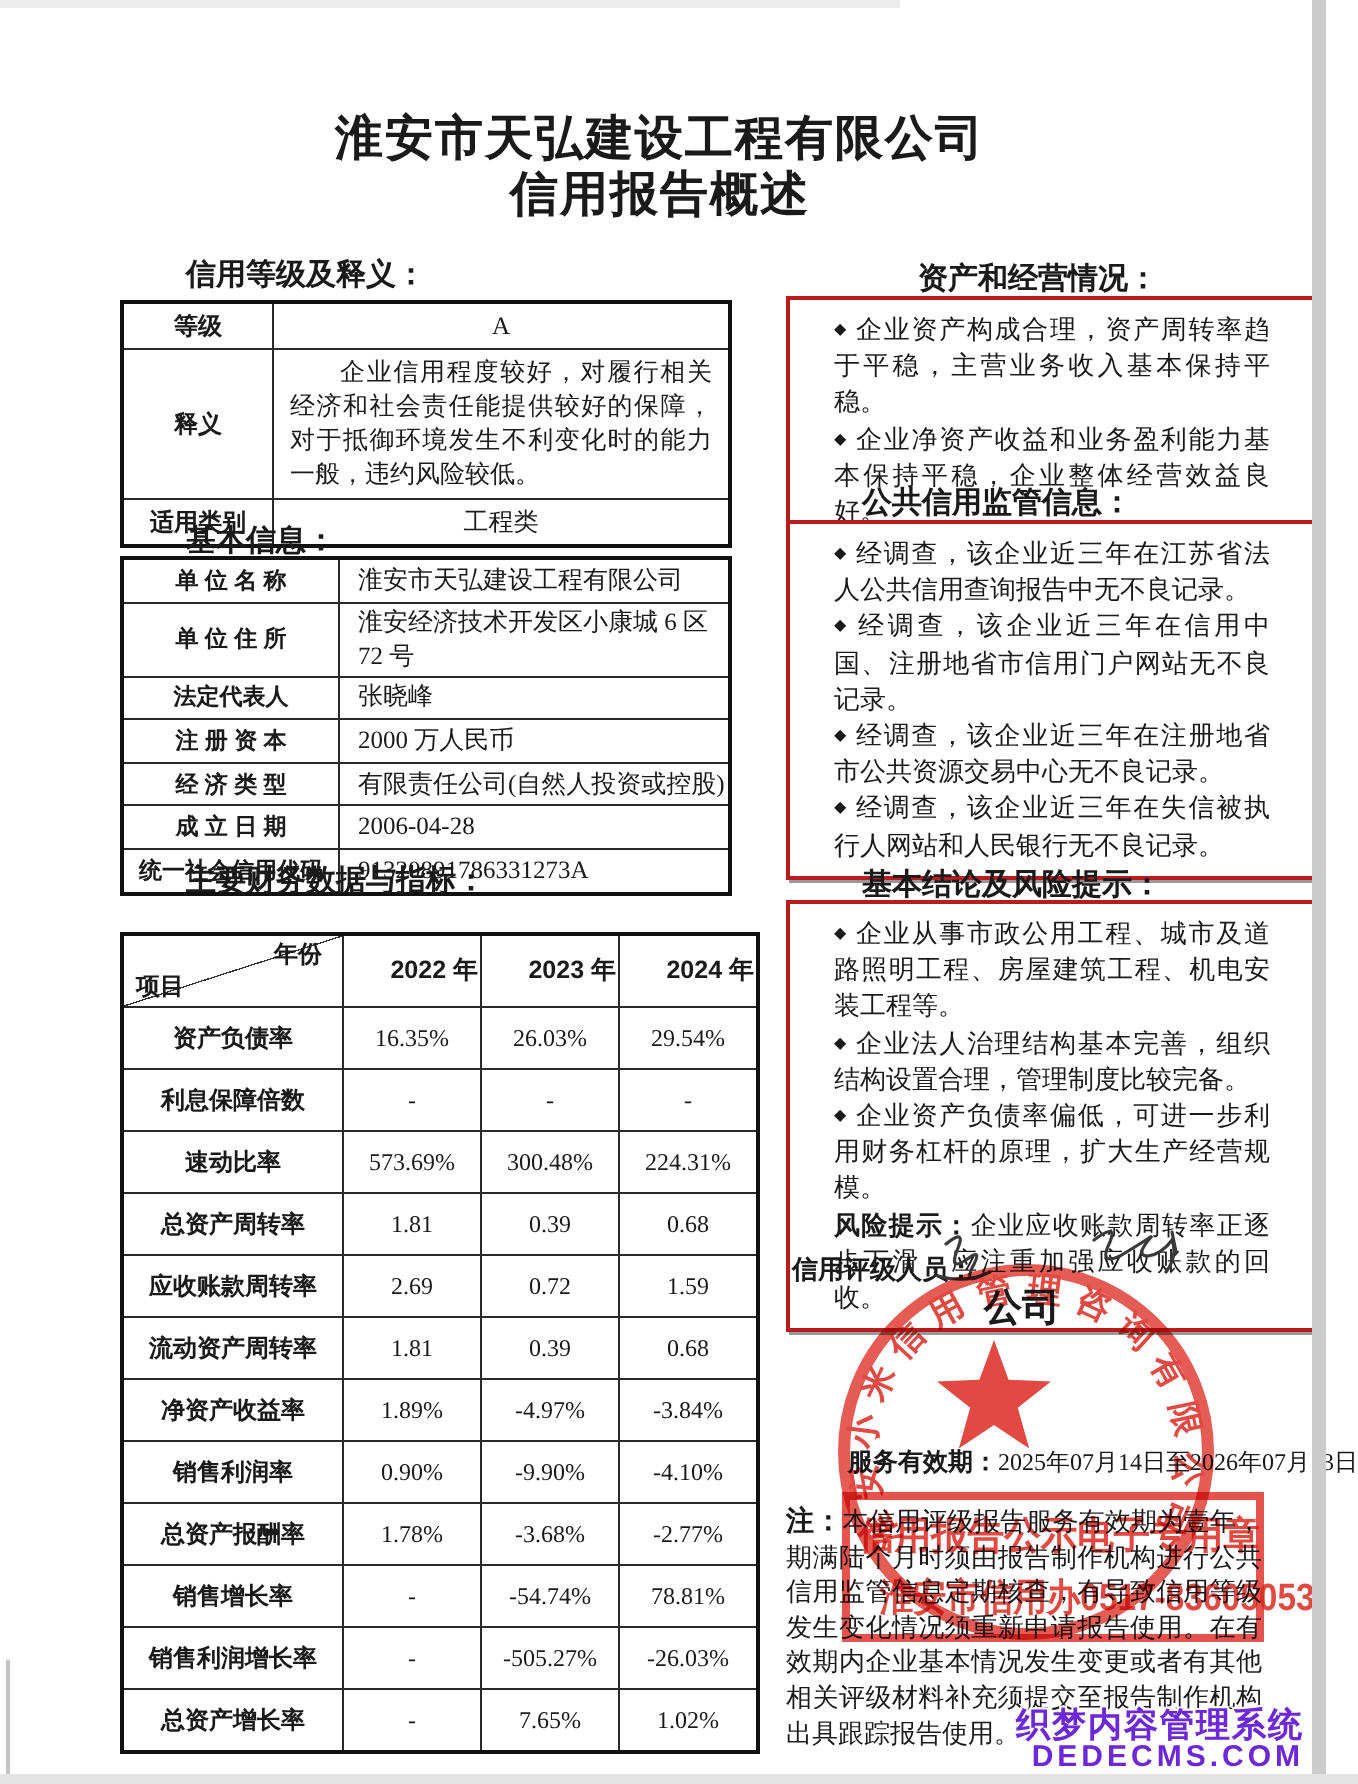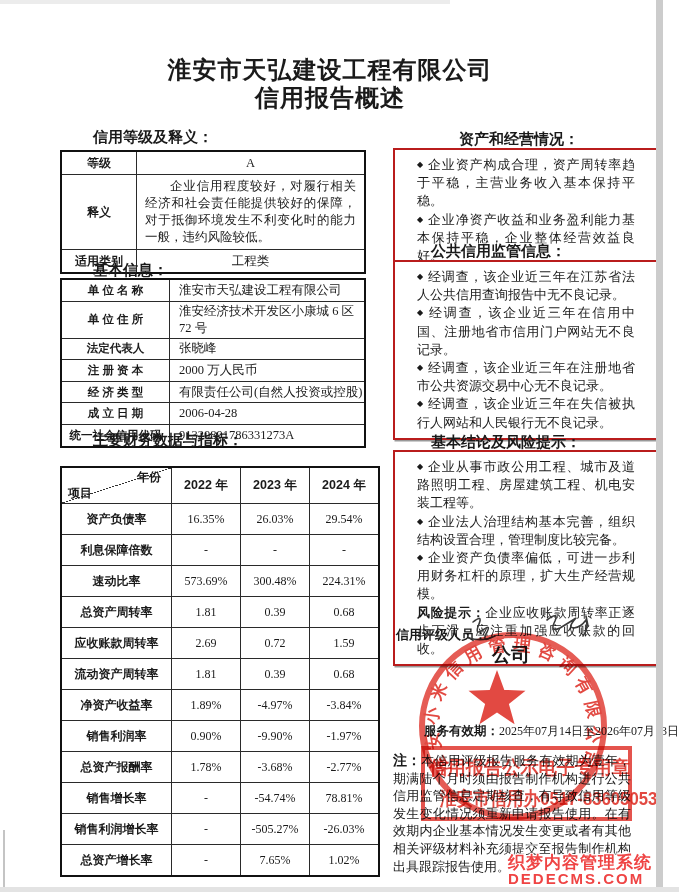--- a/index.html
+++ b/index.html
@@ -27,21 +27,21 @@
   .t1 tr.short td{height:20px;}
   
   .t2{left:60px;top:278px;width:306px;}
   .t2 td{height:18.6px;}
   .t2 .lbl{width:105px;font-size:11.5px;}
   .t2 .val{padding-left:9px;font-size:12.5px;}
   
   .t3{left:60px;top:466px;width:306px;}
   .t3 td{height:28px;text-align:center;font-size:12px;}
   .t3 .lbl{font-size:12px;}
-  .t3 .yr{font-family:"Liberation Sans","DejaVu Sans",sans-serif;font-weight:bold;font-size:12.5px;}
+  .t3 .yr{font-family:"Liberation Sans","DejaVu Sans",sans-serif;font-weight:bold;font-size:12.5px;text-align:right;}
   .t3 .diag{position:relative;height:33px;width:107px;
       background-image:linear-gradient(to bottom right,transparent 49.5%,#333 49.5%,#333 50.5%,transparent 50.5%);}
   .diag .corner-top{position:absolute;top:1px;right:10px;font-family:"Liberation Sans","DejaVu Sans",sans-serif;font-weight:bold;font-size:12px;}
   .diag .corner-bottom{position:absolute;bottom:1px;left:6px;font-family:"Liberation Sans","DejaVu Sans",sans-serif;font-weight:bold;font-size:12px;}
   
   .rbox{position:absolute;left:393px;width:218px;border:2px solid #b91c1c;
         box-shadow:1.5px 1.5px 0 #999;padding:6px 22px;font-size:13px;line-height:18.2px;
         text-align:justify;background:#fff;}
   .rbox p{margin:0;}
   .blt{font-size:8px;vertical-align:2px;margin-right:4px;}
@@ -63,22 +63,22 @@
   .round-stamp{position:absolute;left:413px;top:626px;mix-blend-mode:multiply;opacity:.85;}
   .sig{position:absolute;left:455px;top:608px;}
   .rect-stamp{position:absolute;left:421px;top:746px;width:203px;height:67px;
       border:4px solid rgba(221,41,32,.8);display:flex;flex-direction:column;
       justify-content:space-evenly;align-items:flex-start;mix-blend-mode:multiply;
       color:rgba(221,41,32,.85);font-family:"Liberation Sans","DejaVu Sans",sans-serif;
       font-weight:bold;background:transparent;}
   .rect-l1{font-size:19px;white-space:nowrap;transform:scaleX(.96);}
   .rect-l2{font-size:19px;white-space:nowrap;transform:scaleX(.88);}
   
-  .wm{position:absolute;right:27px;bottom:6px;text-align:left;
-      font-family:"Liberation Sans","DejaVu Sans",sans-serif;font-weight:bold;color:#ef4444;
+  .wm{position:absolute;right:27px;bottom:6px;text-align:right;
+      font-family:"Liberation Sans","DejaVu Sans",sans-serif;font-weight:bold;color:#6d28d9;
       text-shadow:-1px -1px 0 #fff,1px -1px 0 #fff,-1px 1px 0 #fff,1px 1px 0 #fff,0 2px 0 #fff;}
   .wm-1{font-size:17px;letter-spacing:1px;line-height:17px;}
   .wm-2{font-size:15px;letter-spacing:2px;line-height:15px;}
   
   .edge{position:absolute;pointer-events:none;}
   .edge-right{left:656px;top:0;width:7px;height:892px;background:#ccc;}
   .edge-top{left:0;top:0;width:450px;height:4px;background:#ececec;}
   .edge-left{left:3px;top:830px;width:2px;height:62px;background:#c4c4c4;}
   .edge-bottom{left:0;top:887px;width:679px;height:5px;background:#e3e3e3;}
 </style>
@@ -198,21 +198,21 @@
     <tr>
       <td class="lbl">净资产收益率</td>
       <td>1.89%</td>
       <td>-4.97%</td>
       <td>-3.84%</td>
     </tr>
     <tr>
       <td class="lbl">销售利润率</td>
       <td>0.90%</td>
       <td>-9.90%</td>
-      <td>-1.97%</td>
+      <td>-4.10%</td>
     </tr>
     <tr>
       <td class="lbl">总资产报酬率</td>
       <td>1.78%</td>
       <td>-3.68%</td>
       <td>-2.77%</td>
     </tr>
     <tr>
       <td class="lbl">销售增长率</td>
       <td>-</td>

